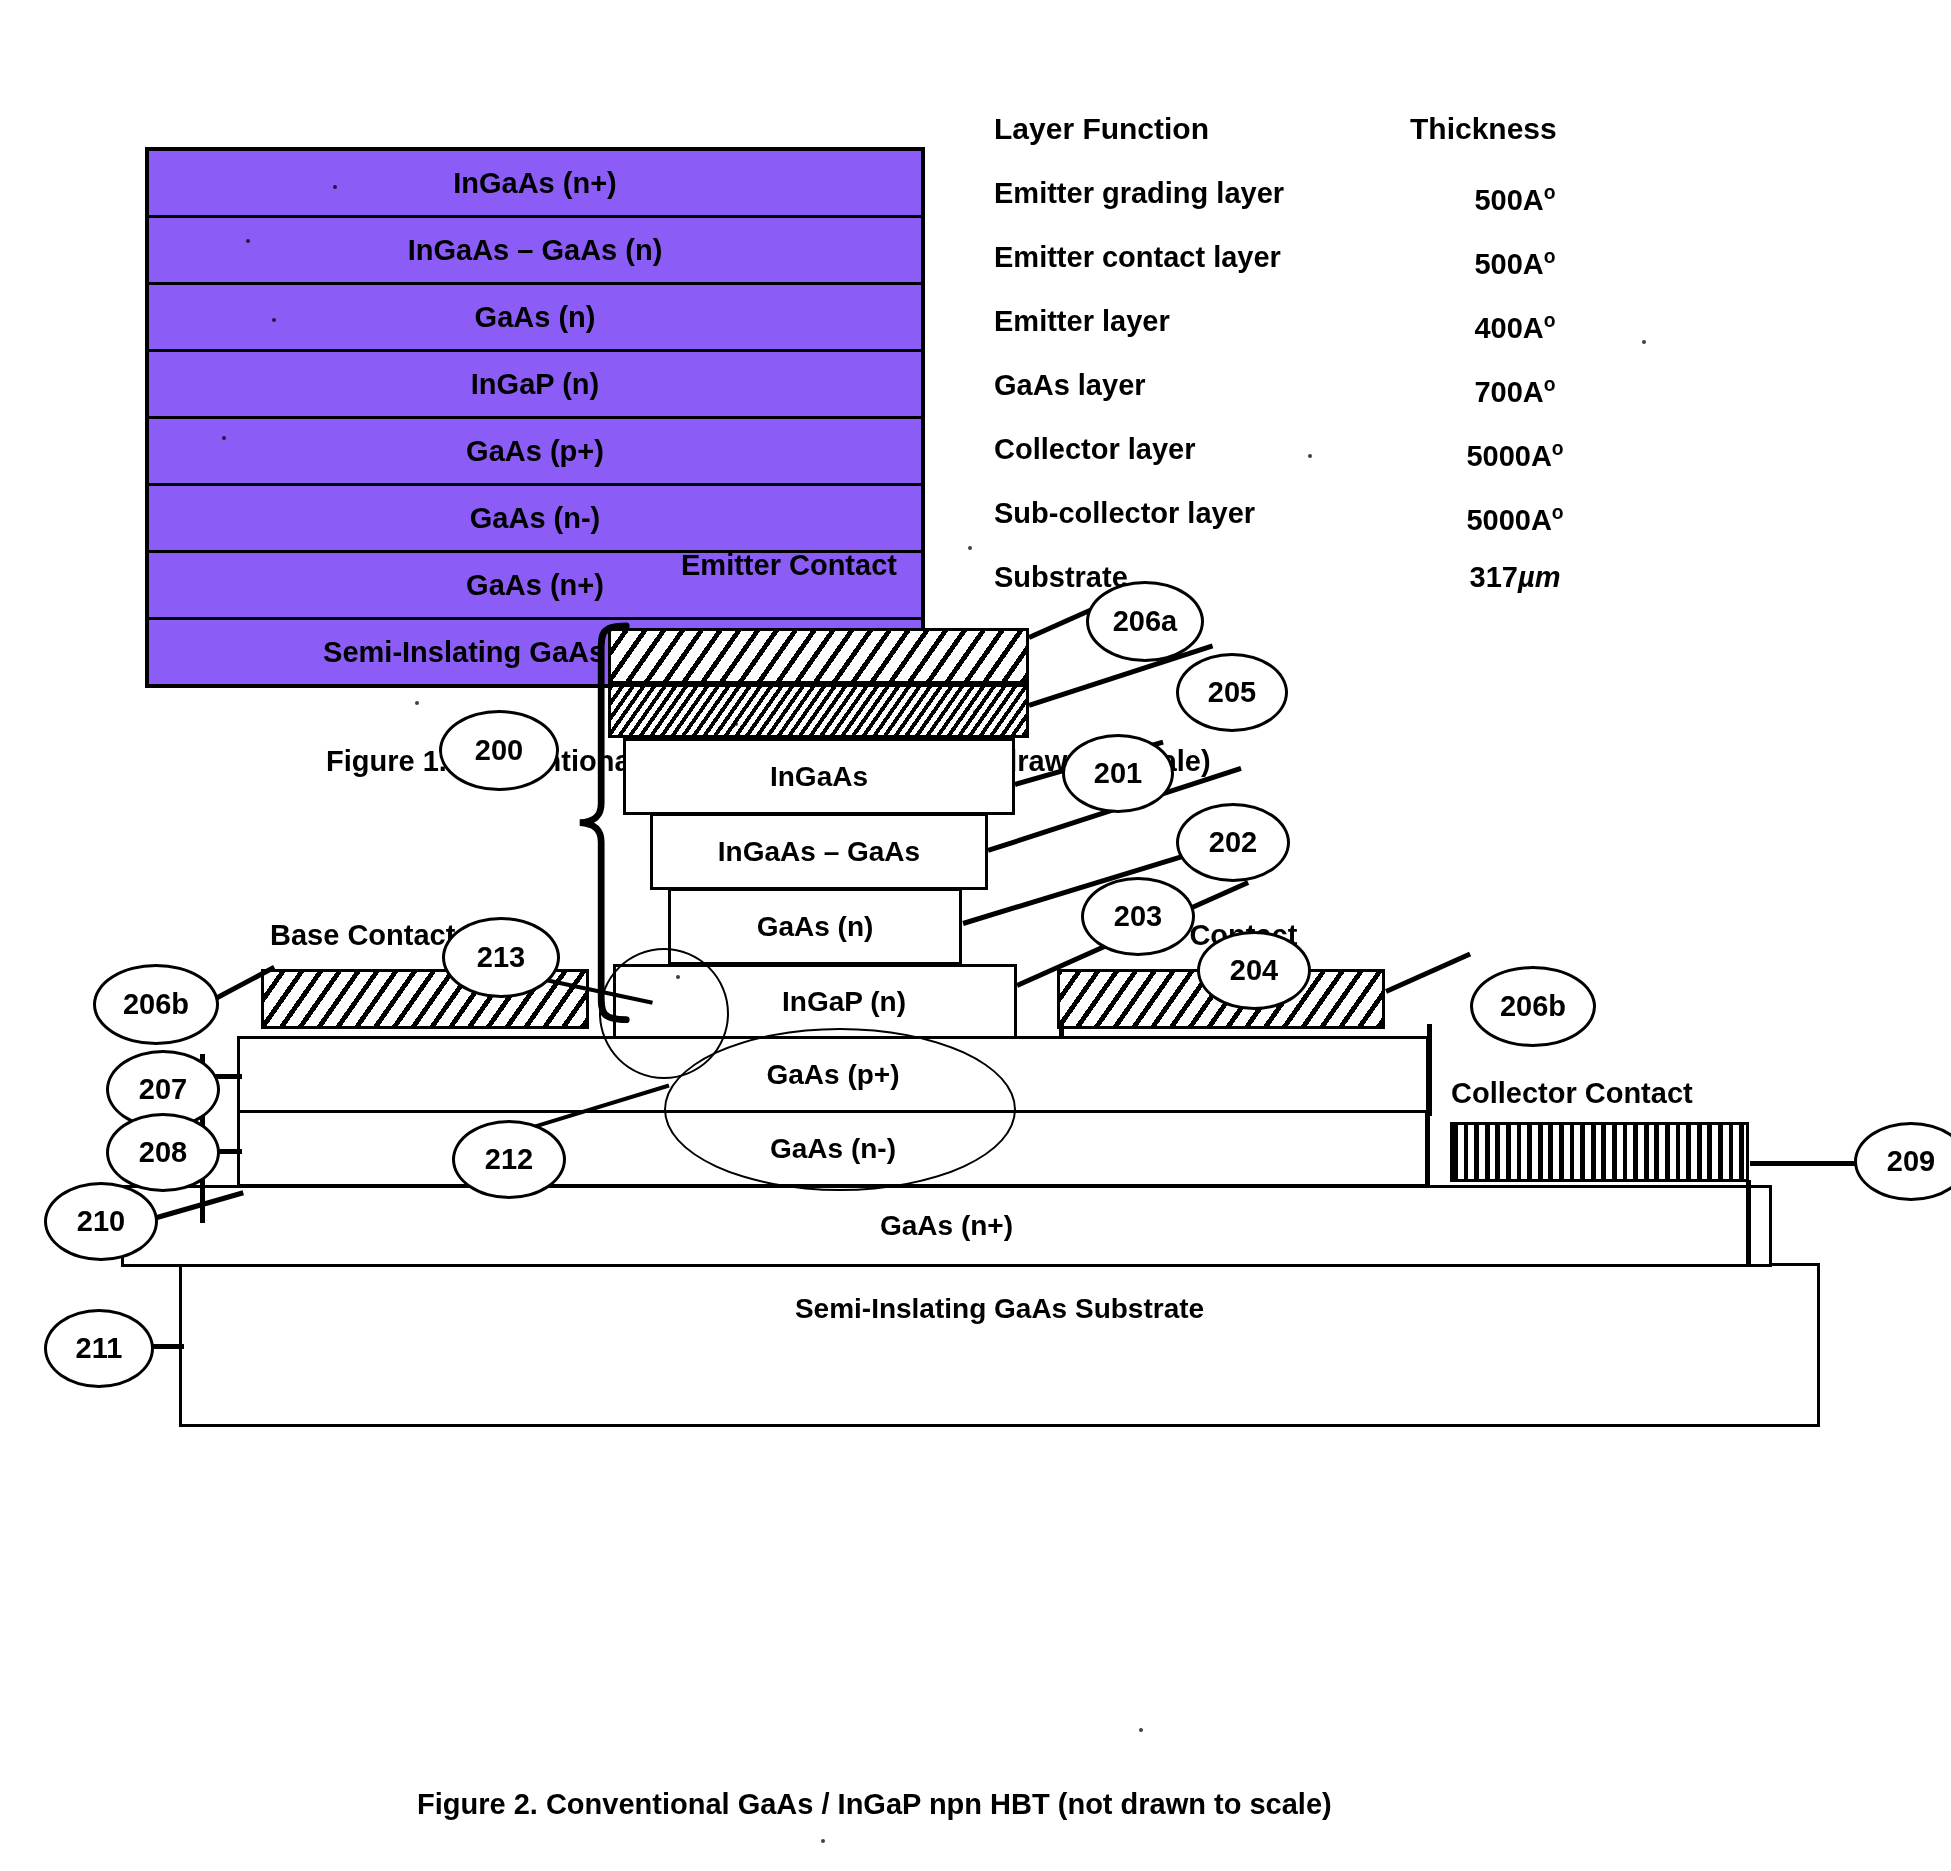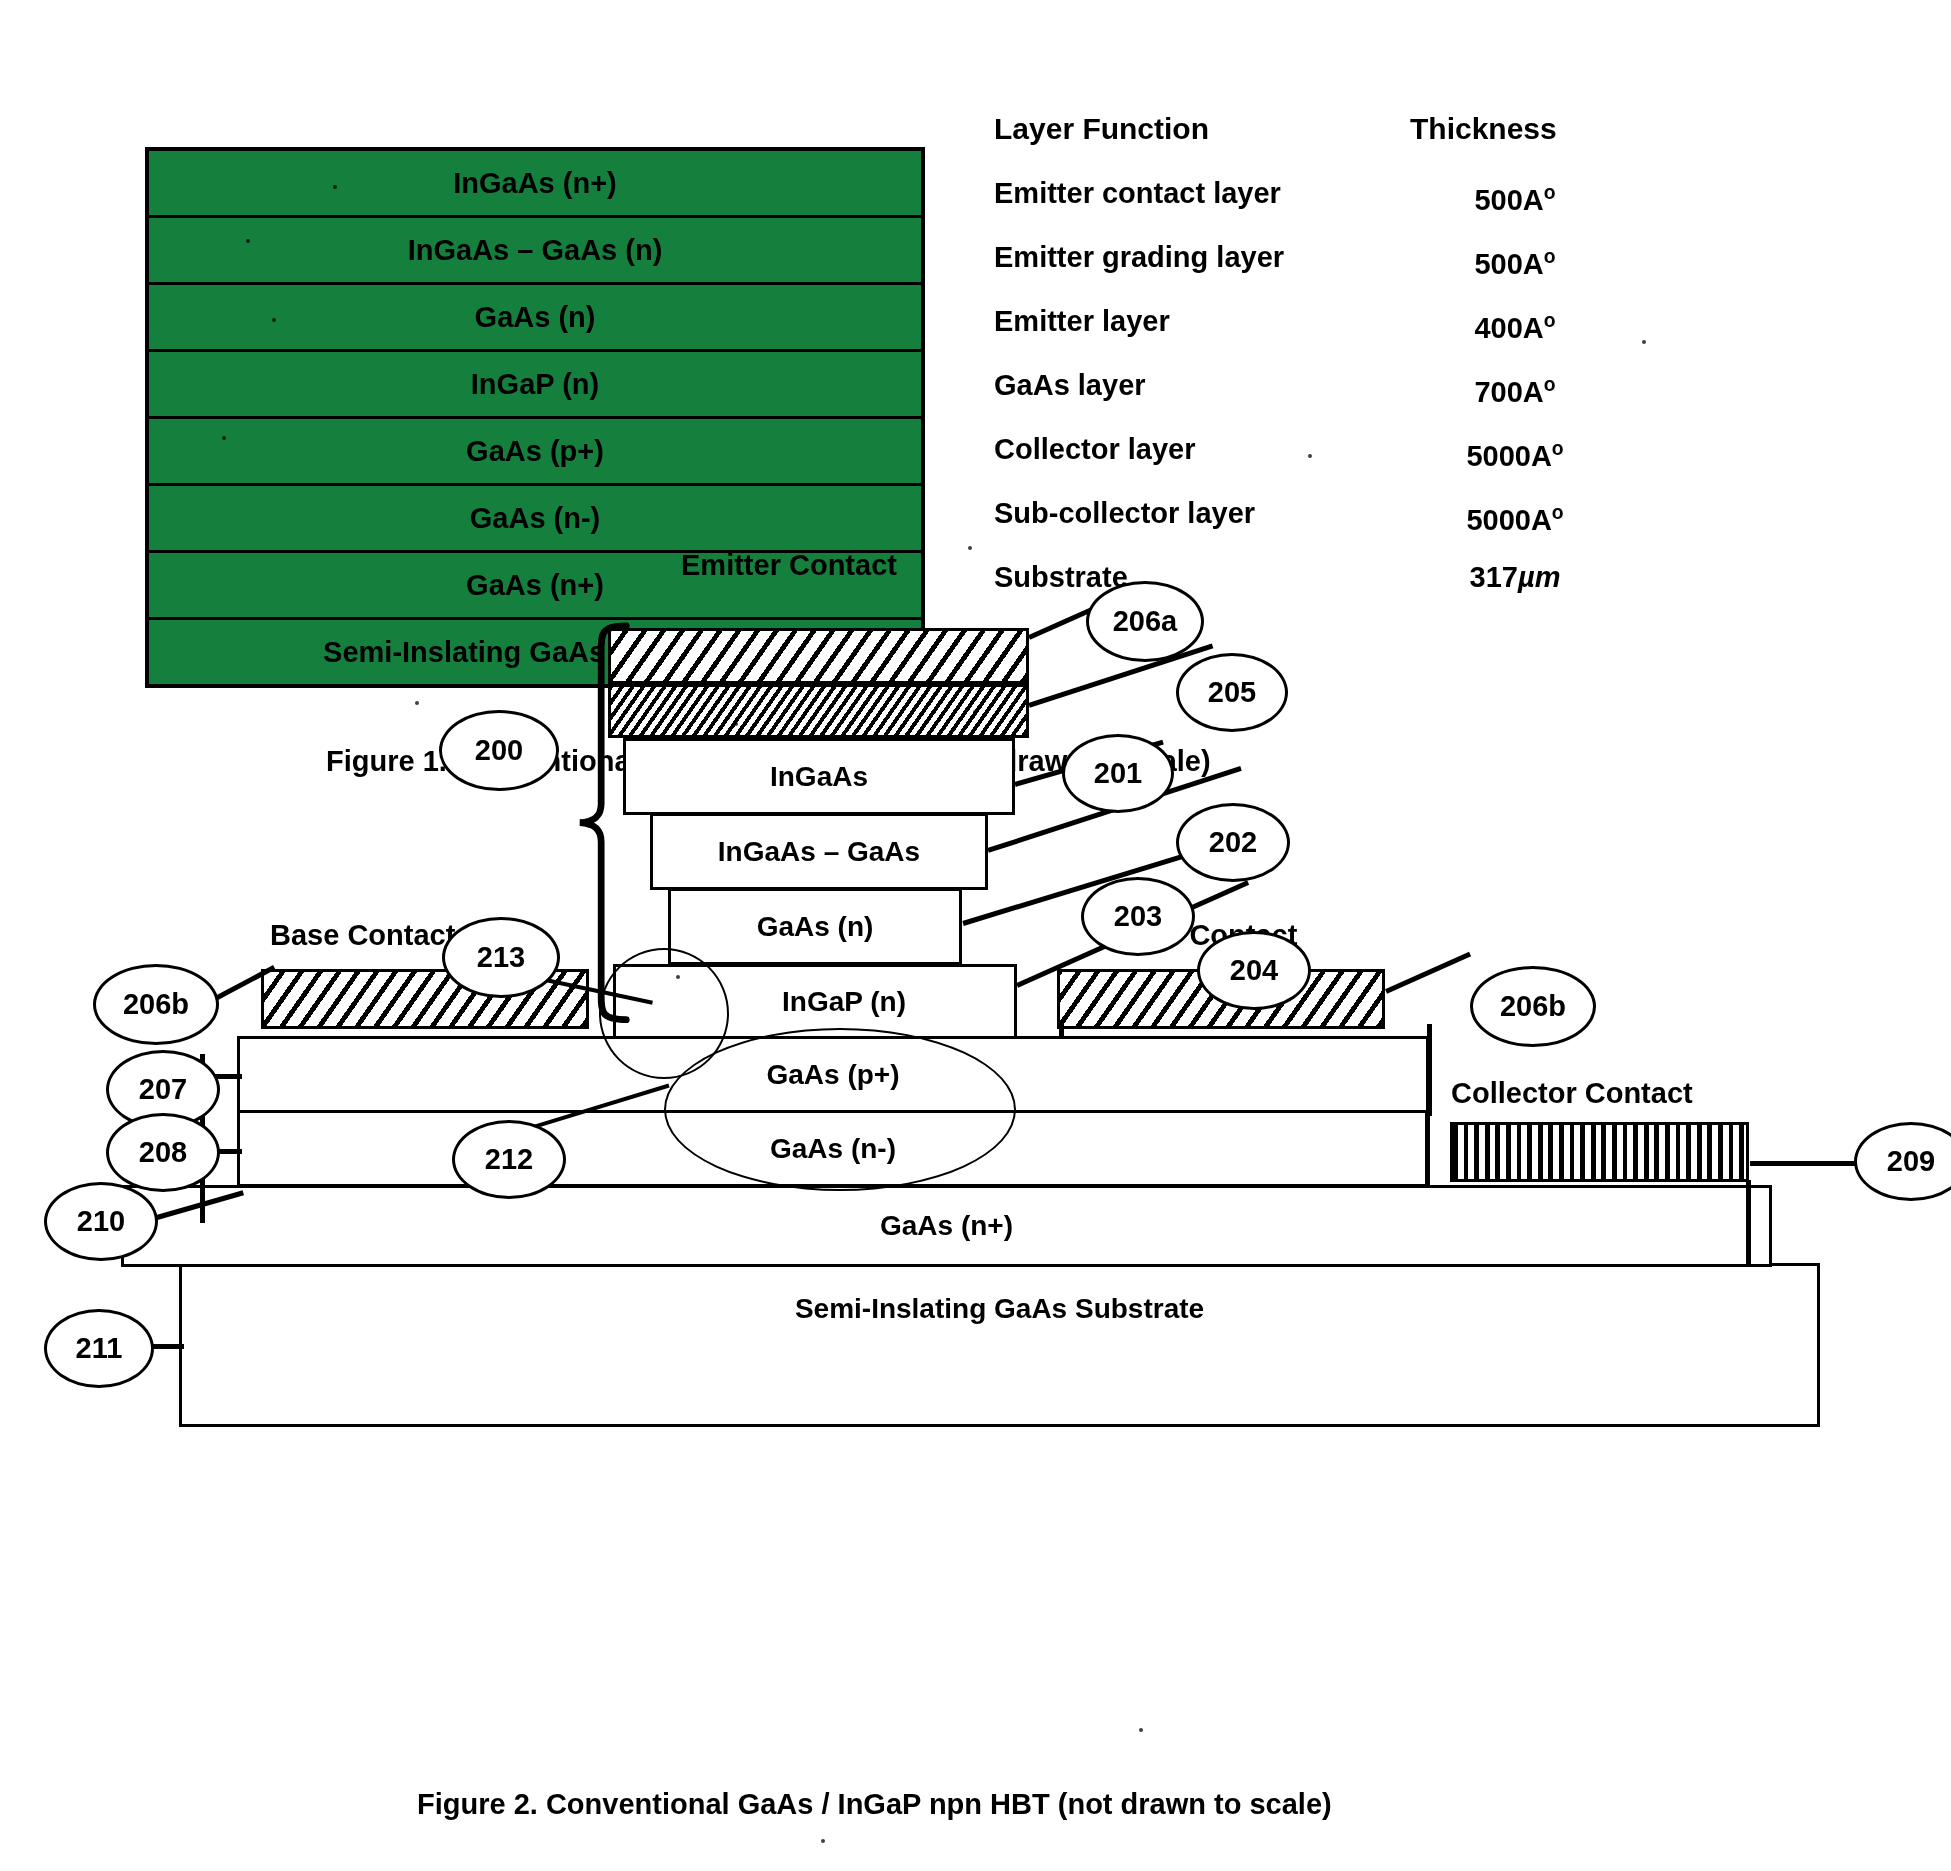--- a/index.html
+++ b/index.html
@@ -9,21 +9,21 @@
     font-family:"Liberation Sans","DejaVu Sans",sans-serif;
     color:#000;
     -webkit-font-smoothing:none;
   }
   .abs{position:absolute;}
   .caption{font-size:29px;font-weight:bold;white-space:nowrap;}
 
   
   #fig1-table{
     left:145px;top:147px;width:772px;
-    border:4.8px solid #000;border-collapse:collapse;background:#15803d;
+    border:4.8px solid #000;border-collapse:collapse;background:#8b5cf6;
   }
   #fig1-table .row{
     height:64px;border-bottom:3.9px solid #000;
     display:flex;align-items:center;justify-content:center;
     font-size:29px;font-weight:bold;
   }
   #fig1-table .row.last{border-bottom:none;}
 
   .fn-col{left:994px;top:97px;width:415px;}
   .th-col{left:1410px;top:97px;width:251px;}
@@ -108,22 +108,22 @@
   <div class="row">
       <span>GaAs (n+)</span>
     </div>
   <div class="row last">
       <span>Semi-Inslating GaAs Substrate</span>
     </div>
 </div>
 
 <div class="abs fn-col">
   <div class="colhead">Layer Function</div>
+  <div class="cell">Emitter grading layer</div>
   <div class="cell">Emitter contact layer</div>
-  <div class="cell">Emitter grading layer</div>
   <div class="cell">Emitter layer</div>
   <div class="cell">GaAs layer</div>
   <div class="cell">Collector layer</div>
   <div class="cell">Sub-collector layer</div>
   <div class="cell">Substrate</div>
 </div>
 
 <div class="abs th-col">
   <div class="colhead">Thickness</div>
   <div class="cell"><span>500A</span><span class="deg">o</span></div>

